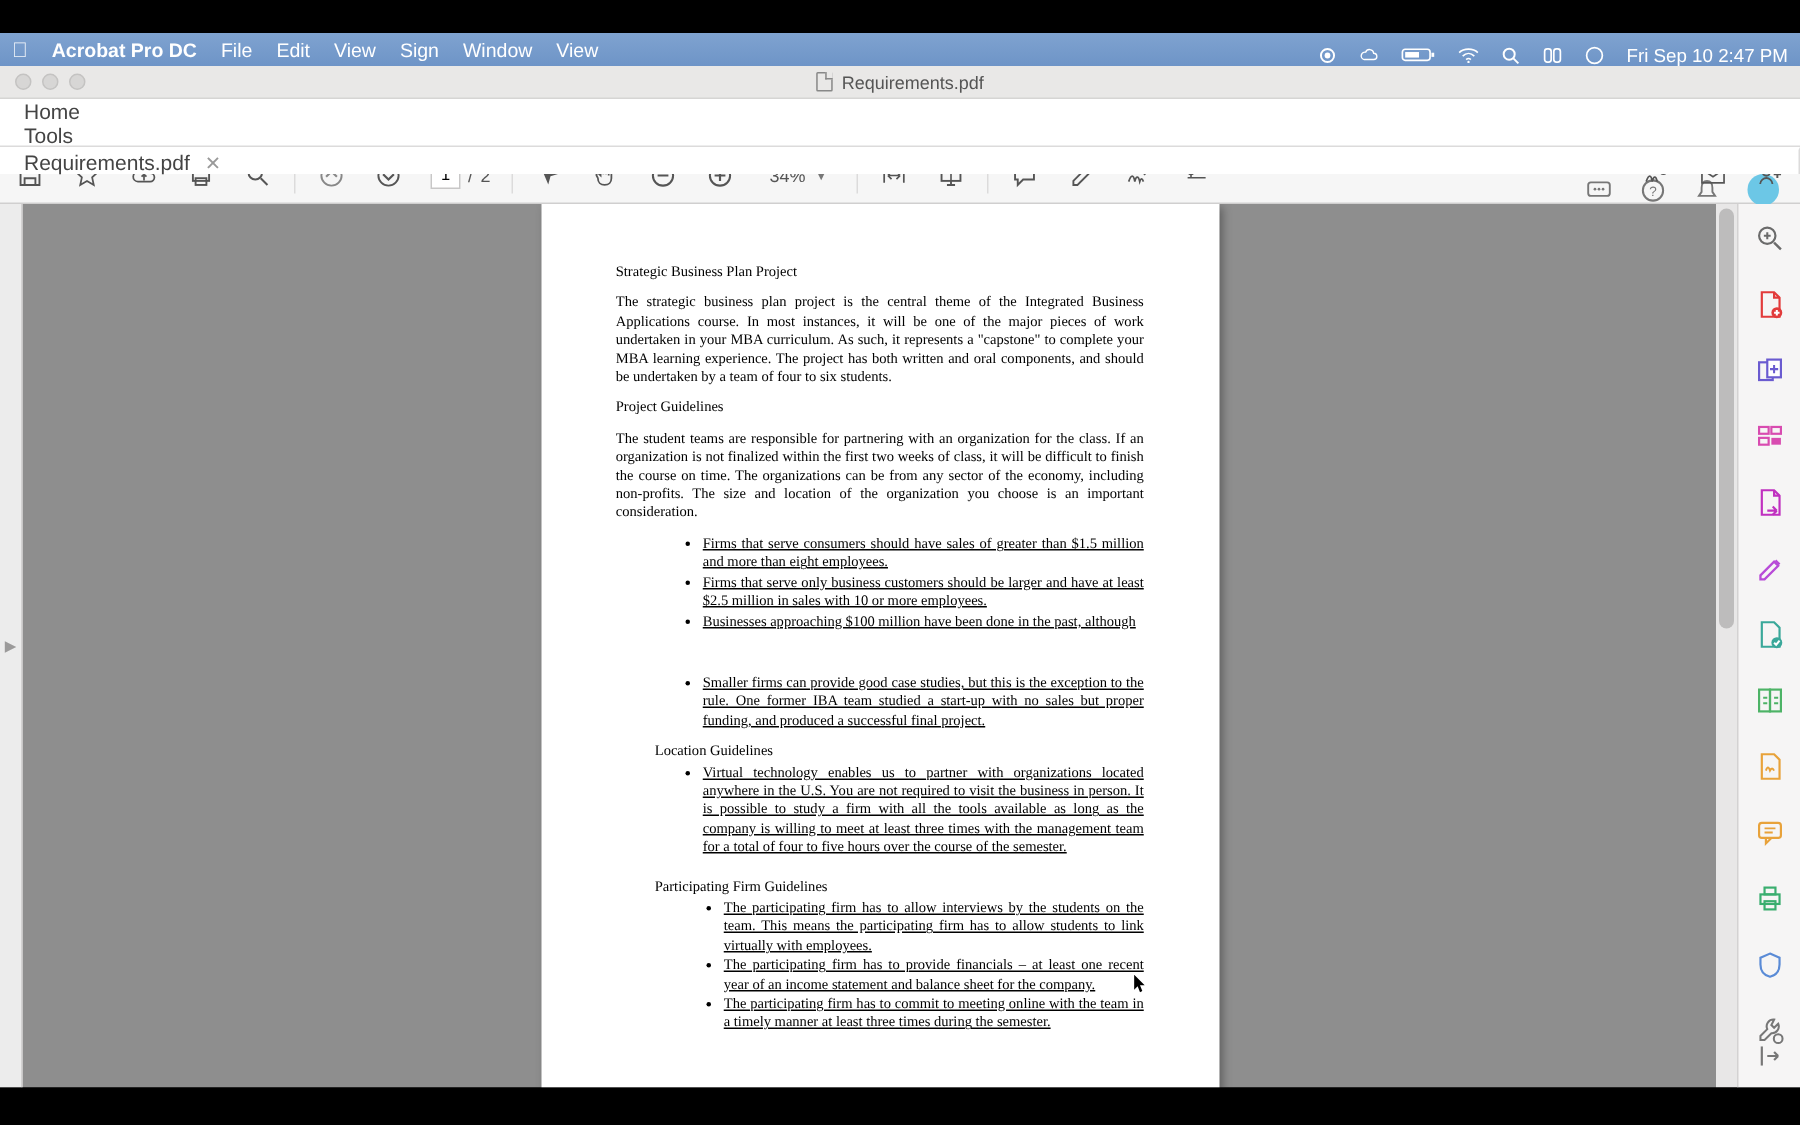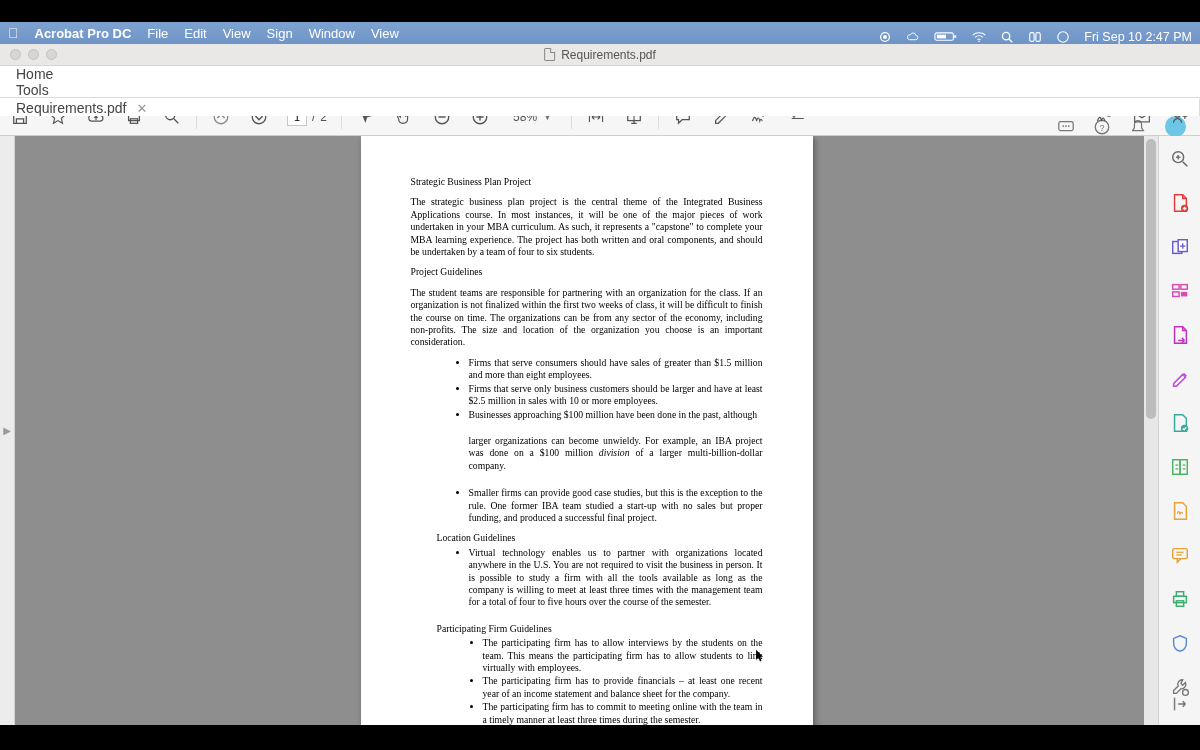--- a/index.html
+++ b/index.html
@@ -114,21 +114,21 @@
     padding: 40px 50px 30px 50px;
     font-family: "Times New Roman", Times, serif;
     font-size: 9.7px;
     line-height: 1.28;
     color:#000;
   }
   .page h3 { font-size:9.7px; font-weight:normal; margin:0 0 8px 0; }
   .page p { margin:0 0 8px 0; text-align:justify; }
   .sub { margin-left:26px; margin-bottom:2px; }
   .page ul { margin:0 0 8px 0; padding-left:58px; }
-  .page li { margin-bottom:1px; text-align:justify; }
+  .page li { margin-bottom:1px; text-align:justify;text-decoration:underline; }
   .gap { height:6px; }
   .scroll-v {
     position:absolute; right:0; top:0; width:14px; height:100%;
     background:#e8e7e7;
   }
   .scroll-v .thumb { position:absolute; left:2px; right:2px; top:3px; height:280px; background:#bdbcbc; border-radius:5px; }
   .right-rail {
     width:42px; background:#f6f5f5; border-left:1px solid #d3d2d2;
     display:flex; flex-direction:column; align-items:center; padding-top:12px; gap:22px;
     position:relative;
@@ -313,21 +313,21 @@
         </svg>
       </span>
     <span class="tb">
         <svg viewBox="0 0 20 20">
           <circle cx="10" cy="10" r="7.5" fill="none" stroke="#555" stroke-width="1.5"></circle>
           <line x1="6" y1="10" x2="14" y2="10" stroke="#555" stroke-width="1.6"></line>
           <line x1="10" y1="6" x2="10" y2="14" stroke="#555" stroke-width="1.6"></line>
         </svg>
       </span>
     <span class="zoom-ind">
-      <span>58%</span>
+      <span>34%</span>
       <span class="caret">▼</span>
     </span>
   </div>
   <div class="tsep"></div>
   <div class="tgrp">
     <span class="tb">
         <svg viewBox="0 0 22 18">
           <path d="M3 3v12M19 3v12M6 9h10m0 0l-3-3m3 3l-3 3M6 9l3-3M6 9l3 3" fill="none" stroke="#555" stroke-width="1.4"></path>
         </svg>
       </span>
@@ -400,21 +400,20 @@
       <p>The strategic business plan project is the central theme of the Integrated Business Applications course.  In most instances, it will be one of the major pieces of work undertaken in your MBA curriculum.  As such, it represents a "capstone" to complete your MBA learning experience.  The project has both written and oral components, and should be undertaken by a team of four to six students.</p>
       <h3>Project Guidelines</h3>
       <p>The student teams are responsible for partnering with an organization for the class.  If an organization is not finalized within the first two weeks of class, it will be difficult to finish the course on time.  The organizations can be from any sector of the economy, including non-profits.  The size and location of the organization you choose is an important consideration.</p>
 
       <ul>
         <li>Firms that serve consumers should have sales of greater than $1.5 million and more than eight employees.</li>
         <li>Firms that serve only business customers should be larger and have at least $2.5 million in sales with 10 or more employees.</li>
         <li>Businesses approaching $100 million have been done in the past, although</li>
       </ul>
       <div class="gap"></div>
-      <div style="margin:0 0 2px 58px; text-align:justify" id="size-cont">larger organizations can become unwieldy.  For example, an IBA project was done on a $100 million <i>division</i> of a larger multi-billion-dollar company.</div>
       <ul style="margin-top:15px">
         <li>Smaller firms can provide good case studies, but this is the exception to the rule.  One former IBA team studied a start-up with no sales but proper funding, and produced a successful final project.</li>
       </ul>
 
       <div class="sub">Location Guidelines</div>
       <ul>
         <li>Virtual technology enables us to partner with organizations located anywhere in the U.S.  You are not required to visit the business in person.   It is possible to study a firm with all the tools available as long as the company is willing to meet at least three times with the management team for a total of four to five hours over the course of the semester.</li>
       </ul>
       <div class="gap"></div>
 

